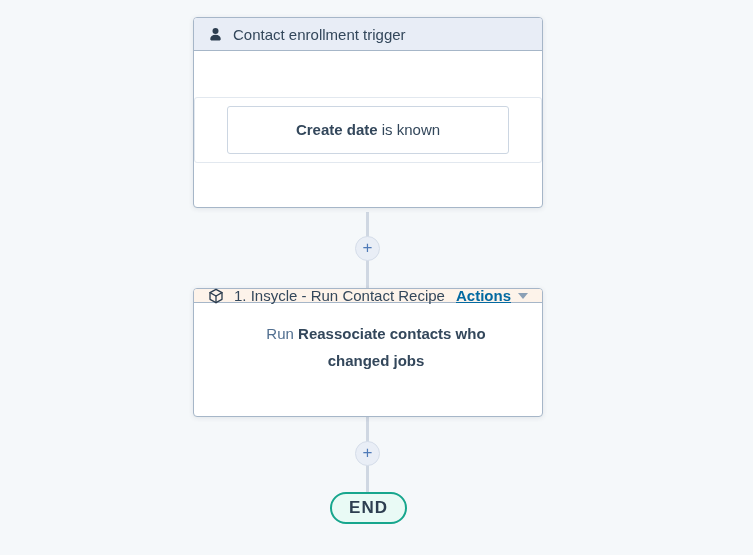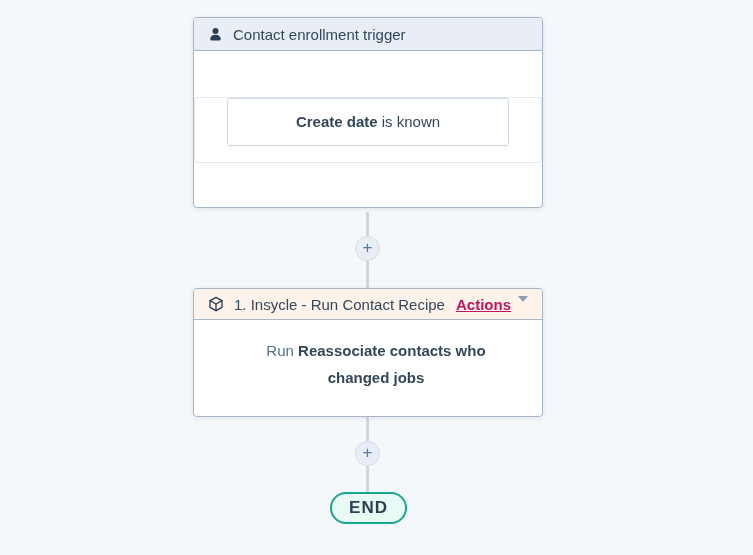--- a/index.html
+++ b/index.html
@@ -78,43 +78,43 @@
     border-radius: 3px 3px 0 0;
     box-sizing: border-box;
     font-size: 15px;
     color: #33475b;
   }
   .trigger-card .card-header {
     height: 33px;
     background: #e8edf6;
   }
   .action-card .card-header {
-    height: 31px;
+    height: 14px;
     background: #fdf3ea;
   }
   .header-icon {
     display: flex;
     align-items: center;
     margin-right: 10px;
     flex: 0 0 auto;
   }
   .header-title {
     white-space: nowrap;
     overflow: hidden;
     text-overflow: ellipsis;
   }
   .header-spacer { flex: 1; }
 
   .actions-link {
     font-weight: bold;
     text-decoration: underline;
-    color: #be185d;
+    color: #0369a1;
     cursor: pointer;
     display: flex;
-    align-items: flex-start;
+    align-items: center;
     flex: 0 0 auto;
   }
   .caret-down {
     display: inline-block;
     width: 0;
     height: 0;
     margin-left: 7px;
     border-left: 5px solid transparent;
     border-right: 5px solid transparent;
     border-top: 6px solid #8ba0b6;
@@ -127,21 +127,21 @@
     align-items: center;
     justify-content: center;
   }
   .zone-box {
     width: 366px;
     height: 66px;
     border: 1px solid #e2e8ef;
     border-radius: 3px;
     box-sizing: border-box;
     display: flex;
-    align-items: flex-start;
+    align-items: center;
     justify-content: center;
   }
   .criteria-box {
     width: 282px;
     height: 48px;
     border: 1px solid #ccd6e2;
     border-radius: 3px;
     box-sizing: border-box;
     display: flex;
     align-items: center;

